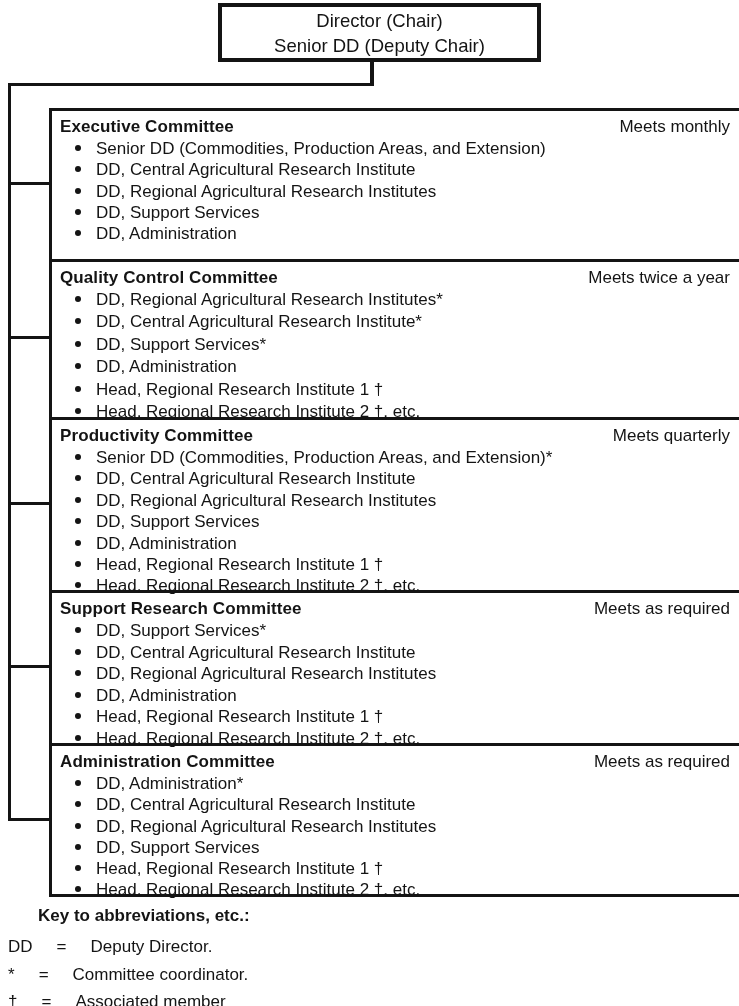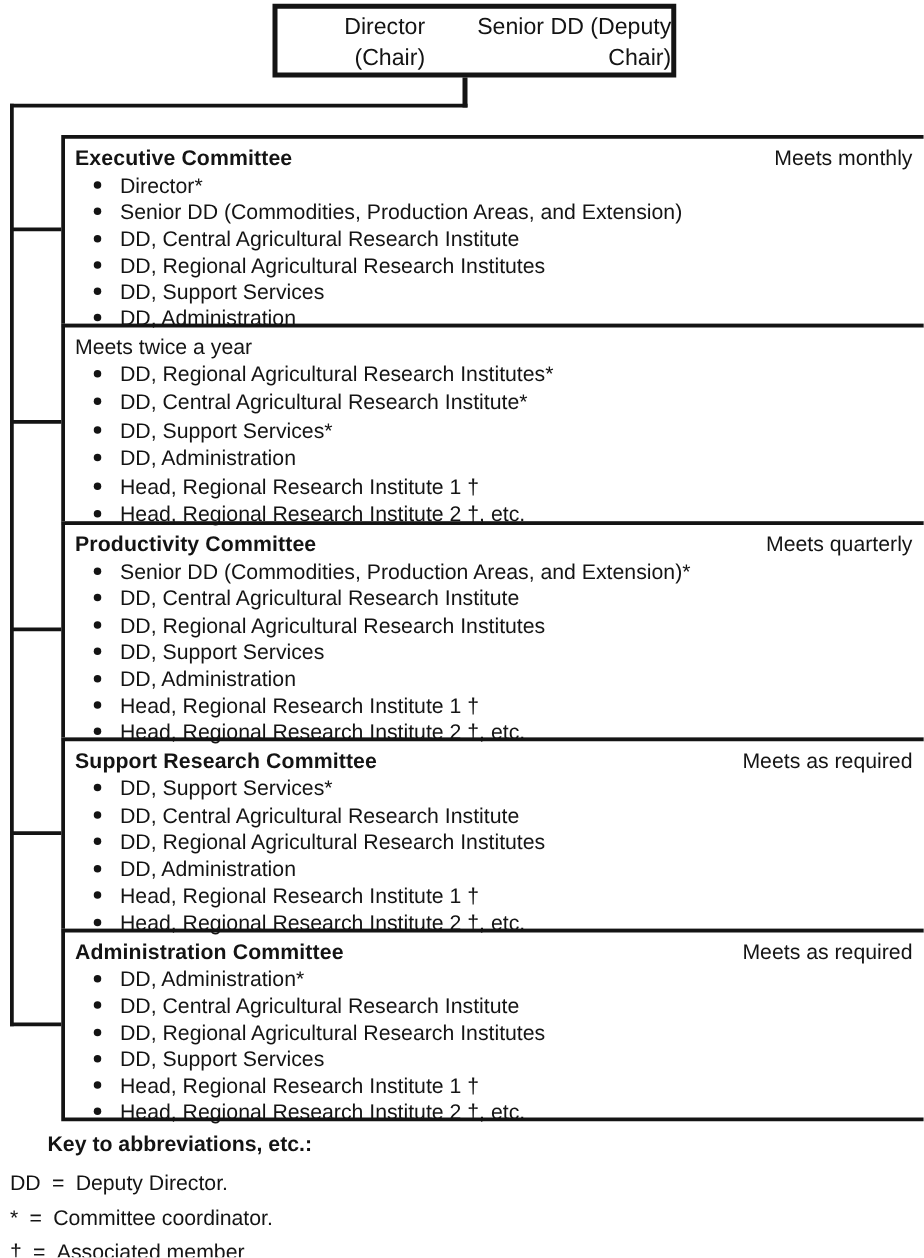--- a/index.html
+++ b/index.html
@@ -7,22 +7,22 @@
   .canvas{
     position:relative;width:739px;height:1006px;overflow:hidden;
     background:var(--paper);color:var(--ink);
     font-family:"Liberation Sans",sans-serif;
     -webkit-font-smoothing:antialiased;
   }
   
   .topbox{
     position:absolute;left:218px;top:3px;width:323px;height:59px;
     box-sizing:border-box;border:4px solid var(--ink);background:var(--paper);
-    display:flex;flex-direction:row;justify-content:center;align-items:center;
-    font-size:18.5px;line-height:25px;text-align:right;z-index:2;
+    display:flex;flex-direction:column;justify-content:center;align-items:center;
+    font-size:18.5px;line-height:25px;text-align:center;z-index:2;
   }
   
   .line{position:absolute;background:var(--ink);}
   .stub{left:370px;top:60px;width:4px;height:26px;}
   .conn-h{left:8px;top:83px;width:366px;height:3px;}
   .trunk{left:8px;top:83px;width:3px;height:738px;}
   .branch{left:8px;width:42px;height:3px;}
   .b0{top:182px}.b1{top:336px}.b2{top:502px}.b3{top:665px}.b4{top:818px}
   
   .committees{position:absolute;left:49px;top:108px;width:696px;}
@@ -39,21 +39,21 @@
   ul.c-members{list-style:none;margin:0;padding:0;}
   .c-members li{display:flex;align-items:flex-start;font-size:17px;line-height:21px;height:21.3px;}
   .c1 .c-members li{height:22.4px}
   .c2 .c-members li{height:21.4px}
   .c3 .c-members li{height:21.6px}
   .bullet{flex:none;width:6px;height:6px;border-radius:50%;background:var(--ink);margin:7px 0 0 15px;}
   .member-text{margin-left:15px;white-space:nowrap;}
   
   .key{position:absolute;left:8px;top:904px;font-size:17px;}
   .key-heading{font-weight:bold;line-height:23px;margin-bottom:6px;margin-left:30px;}
-  .key-row{display:flex;gap:9px;line-height:27.5px;height:27.5px;align-items:baseline;text-align:center;}
+  .key-row{display:flex;gap:24px;line-height:27.5px;height:27.5px;align-items:baseline;text-align:center;}
 </style>
 </head>
 <body>
 
 <div class="canvas">
 
   <div class="topbox">
     <div>Director (Chair)</div>
     <div>Senior DD (Deputy Chair)</div>
   </div>
@@ -70,24 +70,20 @@
   <div class="committees">
 
     <section class="committee c0">
       <div class="c-head">
         <span class="c-title">Executive Committee</span>
         <span class="c-freq">Meets monthly</span>
       </div>
       <ul class="c-members">
           <li>
     <span class="bullet"></span>
-    <span class="member-text">Director*</span>
-  </li>
-          <li>
-    <span class="bullet"></span>
     <span class="member-text">Senior DD (Commodities, Production Areas, and Extension)</span>
   </li>
           <li>
     <span class="bullet"></span>
     <span class="member-text">DD, Central Agricultural Research Institute</span>
   </li>
           <li>
     <span class="bullet"></span>
     <span class="member-text">DD, Regional Agricultural Research Institutes</span>
   </li>
@@ -97,20 +93,21 @@
   </li>
           <li>
     <span class="bullet"></span>
     <span class="member-text">DD, Administration</span>
   </li>
         </ul>
     </section>
 
     <section class="committee c1">
       <div class="c-head">
+        <span class="c-title">Quality Control Committee</span>
         <span class="c-freq">Meets twice a year</span>
       </div>
       <ul class="c-members">
           <li>
     <span class="bullet"></span>
     <span class="member-text">DD, Regional Agricultural Research Institutes*</span>
   </li>
           <li>
     <span class="bullet"></span>
     <span class="member-text">DD, Central Agricultural Research Institute*</span>

